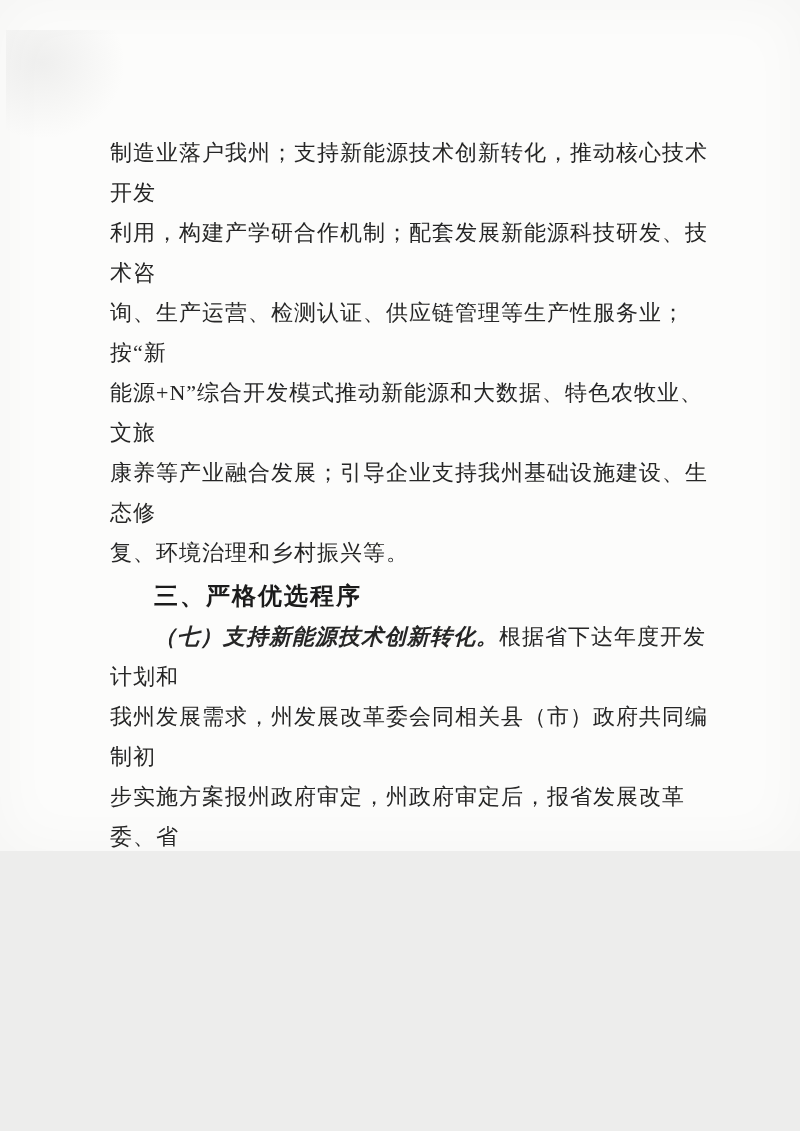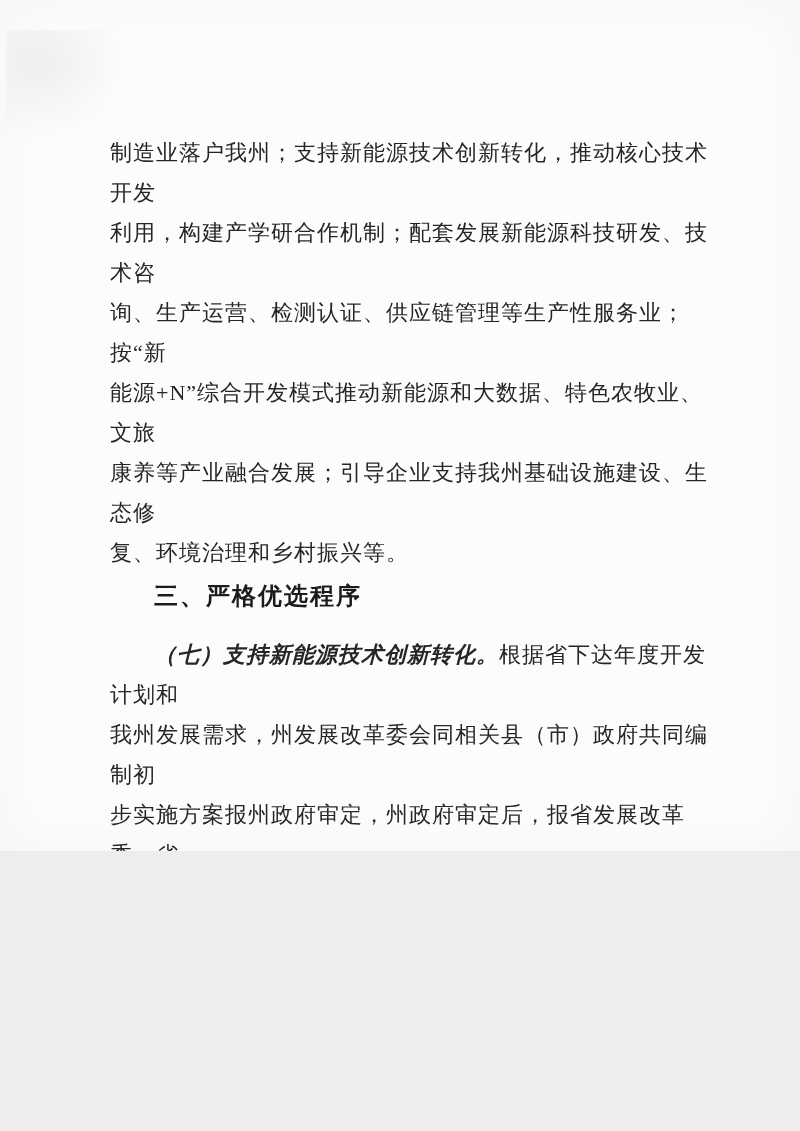--- a/index.html
+++ b/index.html
@@ -47,21 +47,21 @@
   }
   p.doc-para.indent {
     text-indent: 44px; 
   }
   .lead {
     
     font-style: italic;
     font-weight: bold;
   }
   h2.section-heading {
-    margin: 3px 0 19px 0;
+    margin: 3px 0 1px 0;
     font-size: 24px;
     line-height: 40px;
     font-weight: bold;
     font-family: Liberation Sans, sans-serif;
     color: #1b1b1b;
     text-indent: 44px;
     letter-spacing: 2px;
   }
   .page-number {
     position: absolute;

